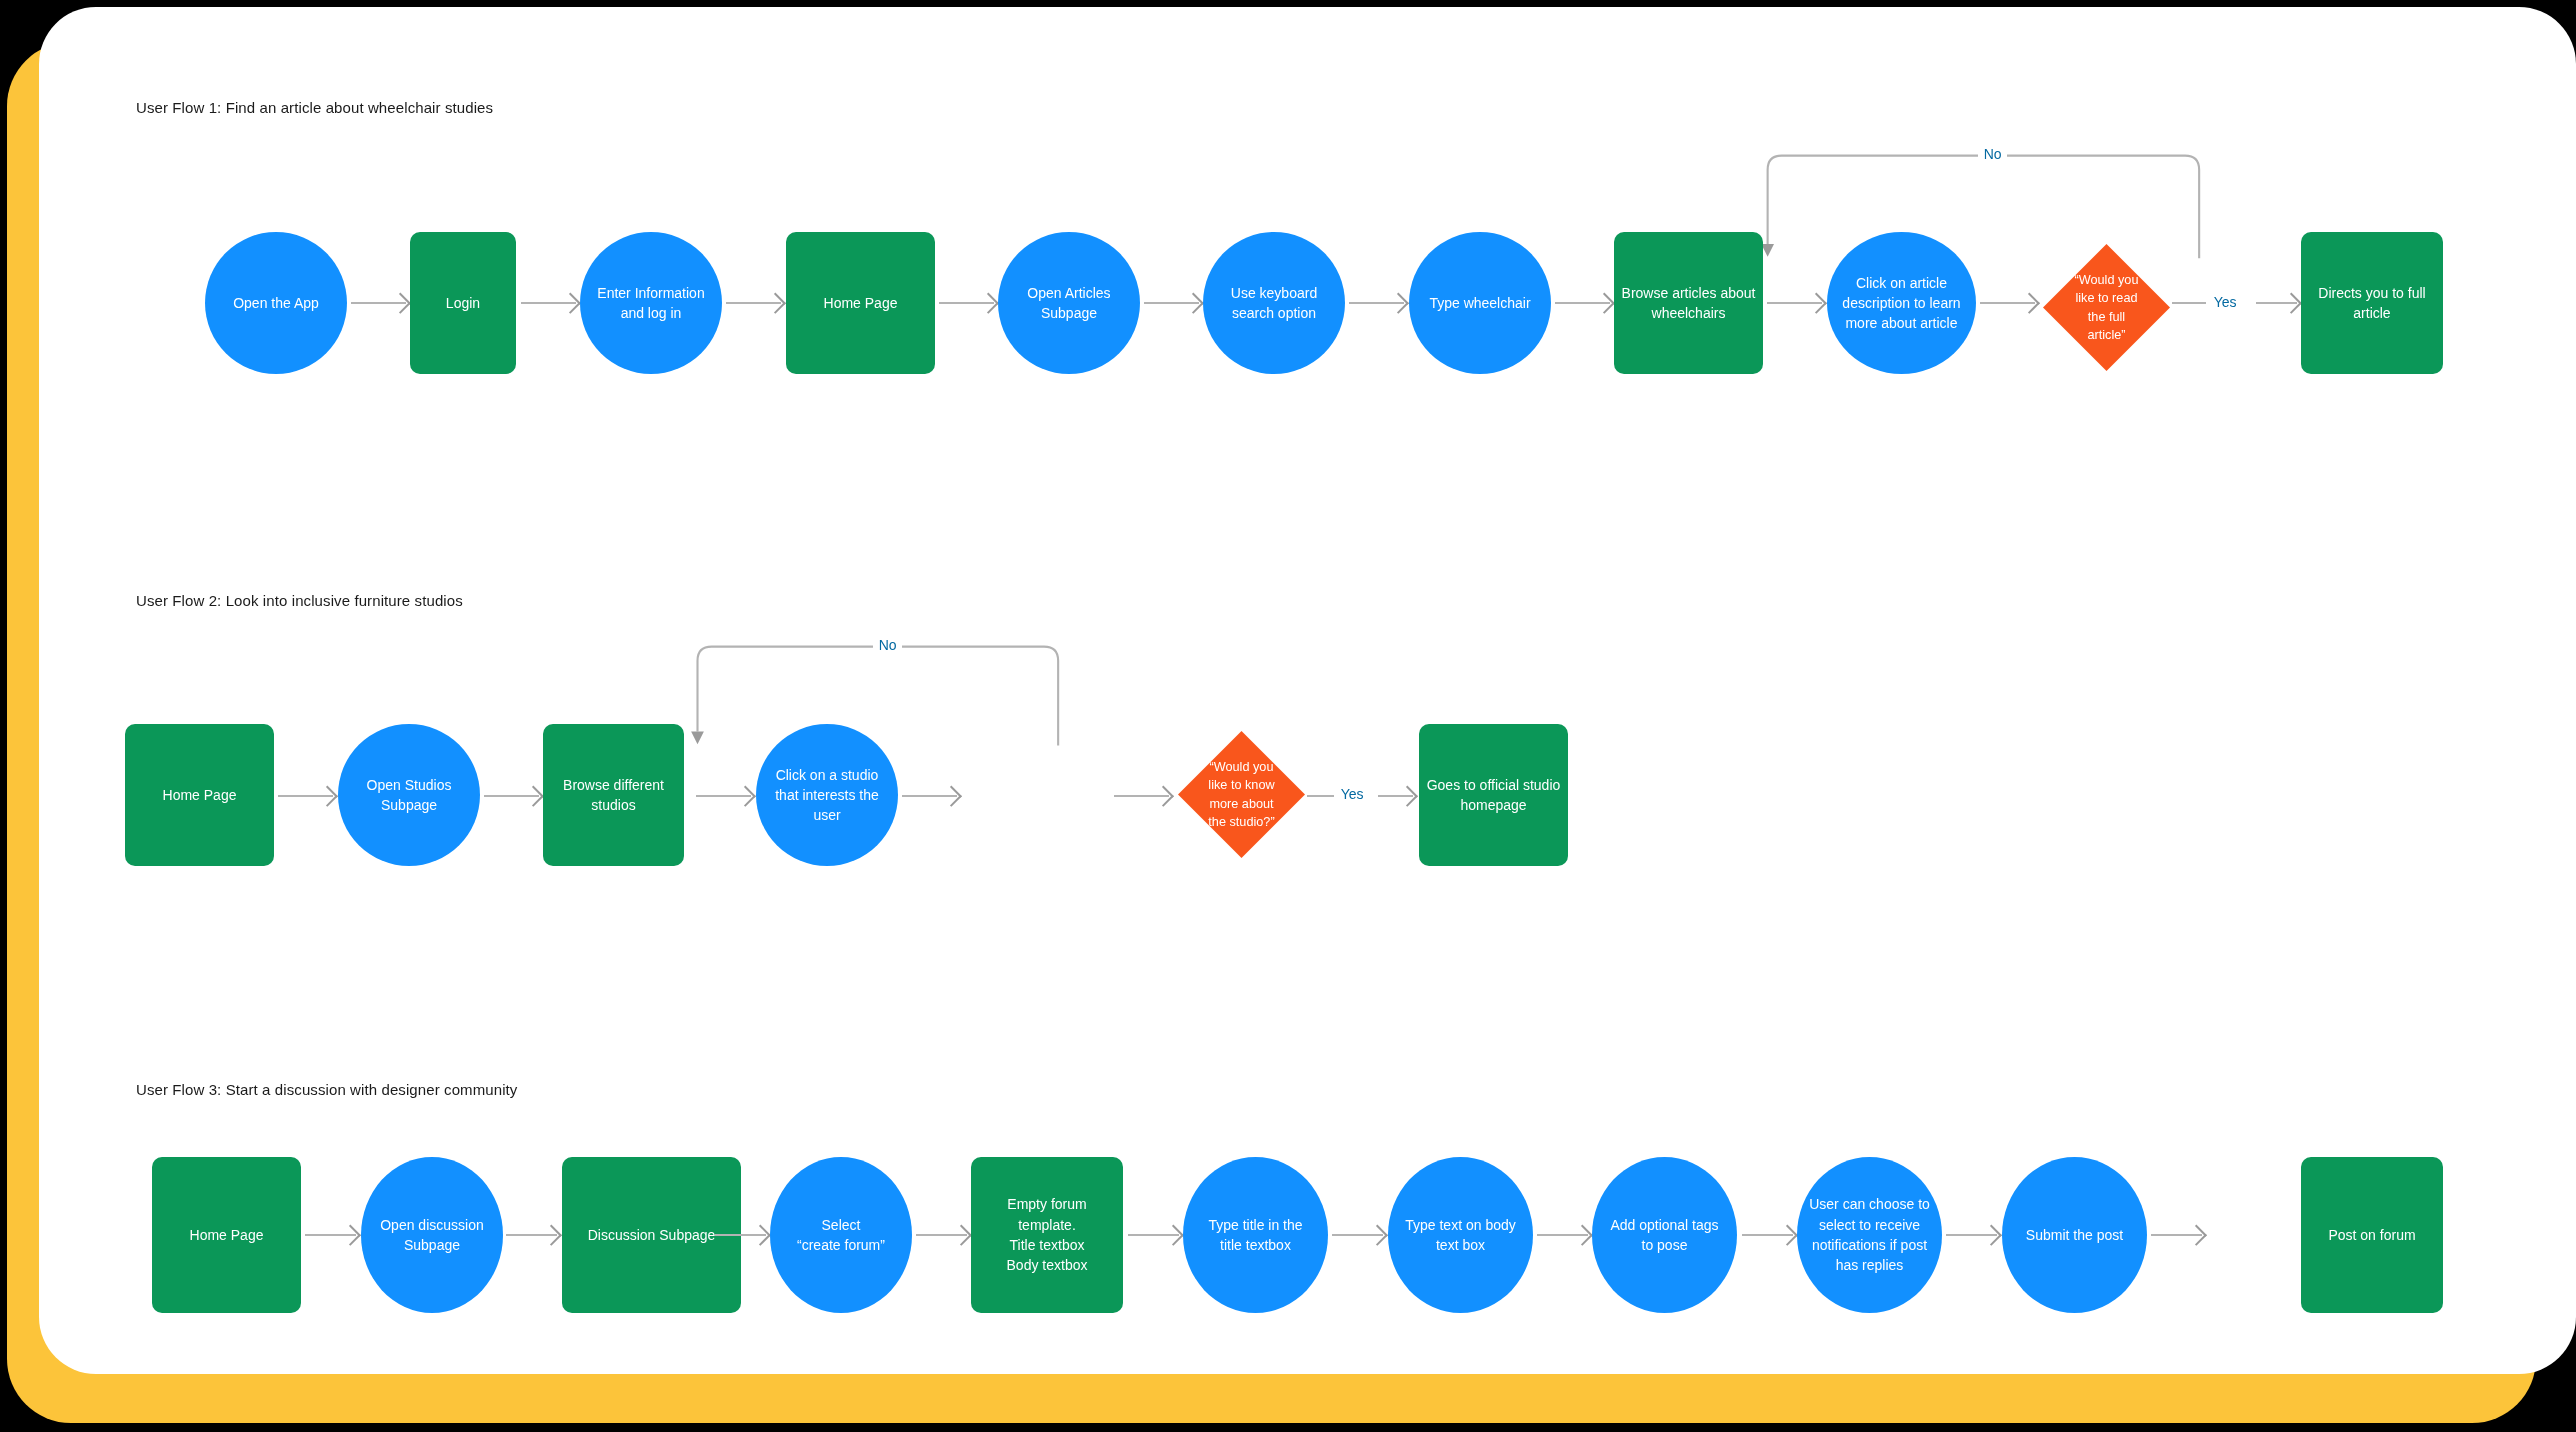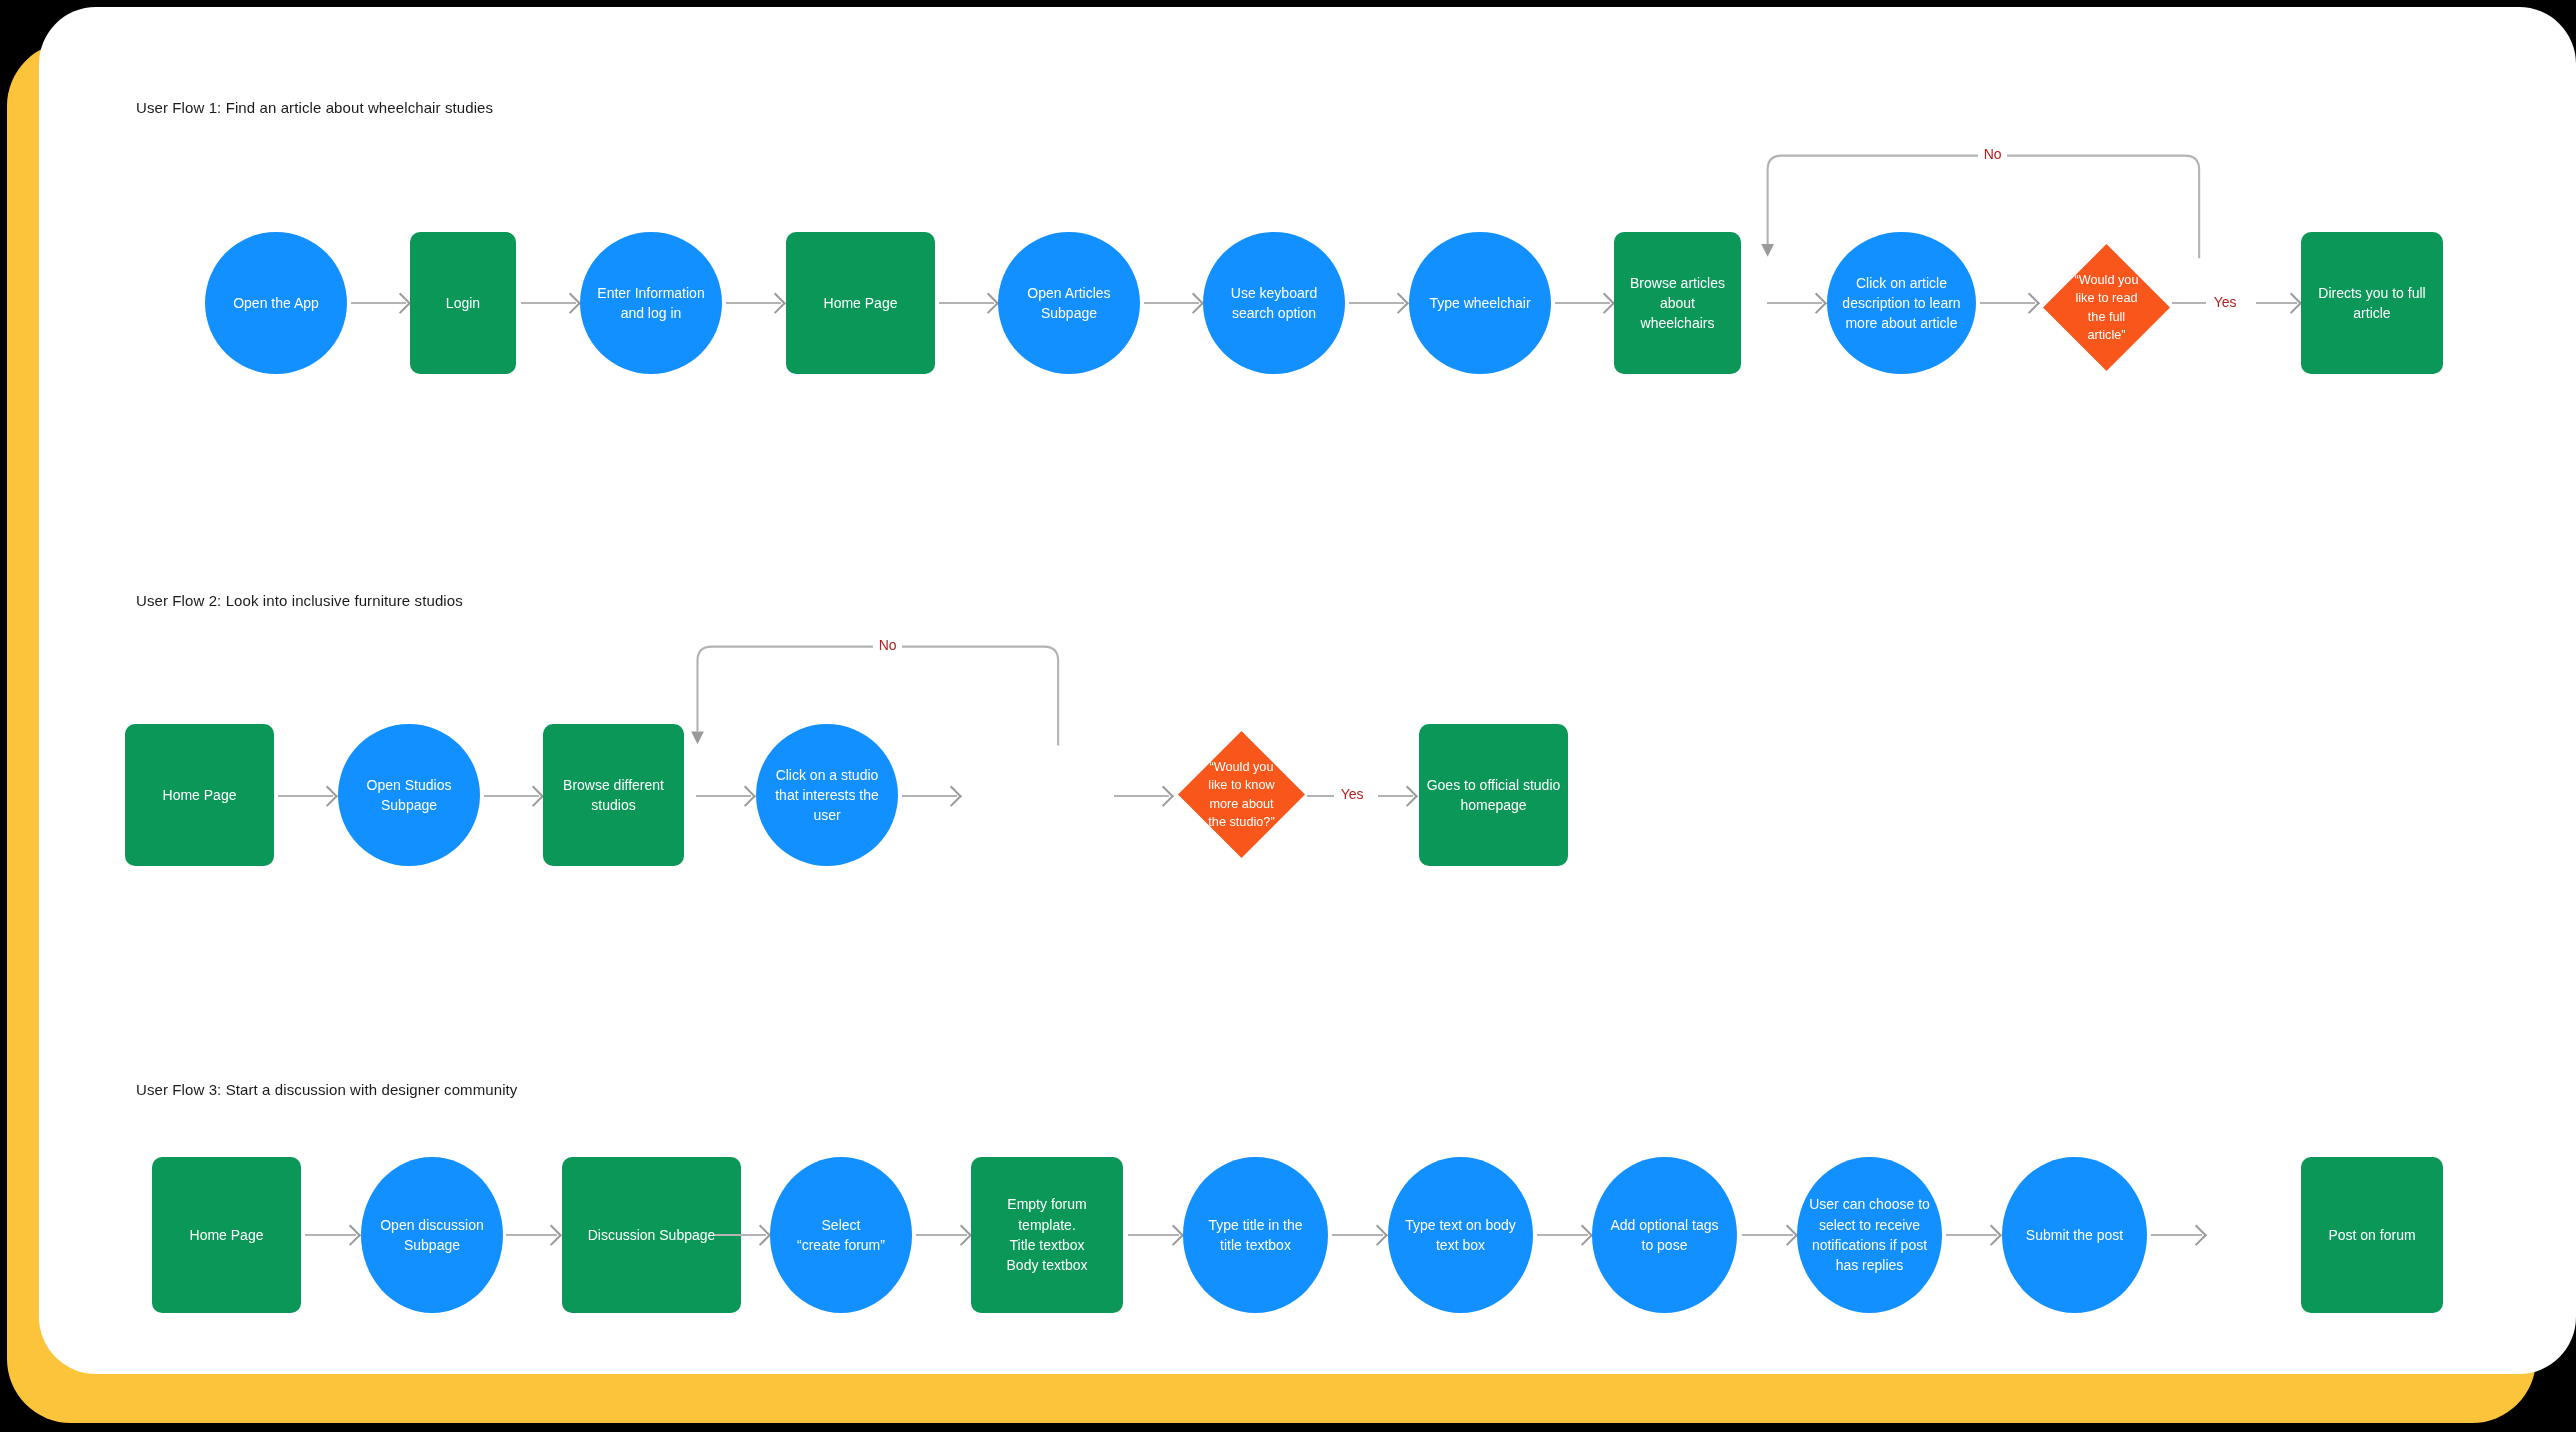--- a/index.html
+++ b/index.html
@@ -72,21 +72,21 @@
     width: 12.7px; height: 12.7px;
     border-top: 2.1px solid #9A9A9A;
     border-right: 2.1px solid #9A9A9A;
     transform: translateY(-50%) rotate(45deg);
   }
   .conn.no-head::after { display: none; }
 
   .edge-label {
     position: absolute;
     font-size: 14px;
-    color: #b91c1c;
+    color: #0369a1;
     background: #ffffff;
     padding: 0 5.7px;
     white-space: nowrap;
   }
 
   .loop-svg { position: absolute; pointer-events: none; }
 </style>
 </head>
 <body>
 
@@ -135,21 +135,21 @@
       <span class="lbl">Use keyboard
 search option</span>
     </div>
     <div class="conn" style="left:1310px; top:295px; width:55px;"></div>
 
     <div class="node shape-circle" style="left:1370px; top:225px; width:142px; height:142px;">
       <span class="lbl">Type wheelchair</span>
     </div>
     <div class="conn" style="left:1516px; top:295px; width:55px;"></div>
 
-    <div class="node shape-rect" style="left:1575px; top:225px; width:127px; height:142px;">
+    <div class="node shape-rect" style="left:1575px; top:225px; width:149px; height:142px;">
       <span class="lbl">Browse articles about
 wheelchairs</span>
     </div>
     <div class="conn" style="left:1728px; top:295px; width:55px;"></div>
 
     <div class="node shape-circle" style="left:1788px; top:225px; width:149px; height:142px;">
       <span class="lbl">Click on article
 description to learn
 more about article</span>
     </div>

